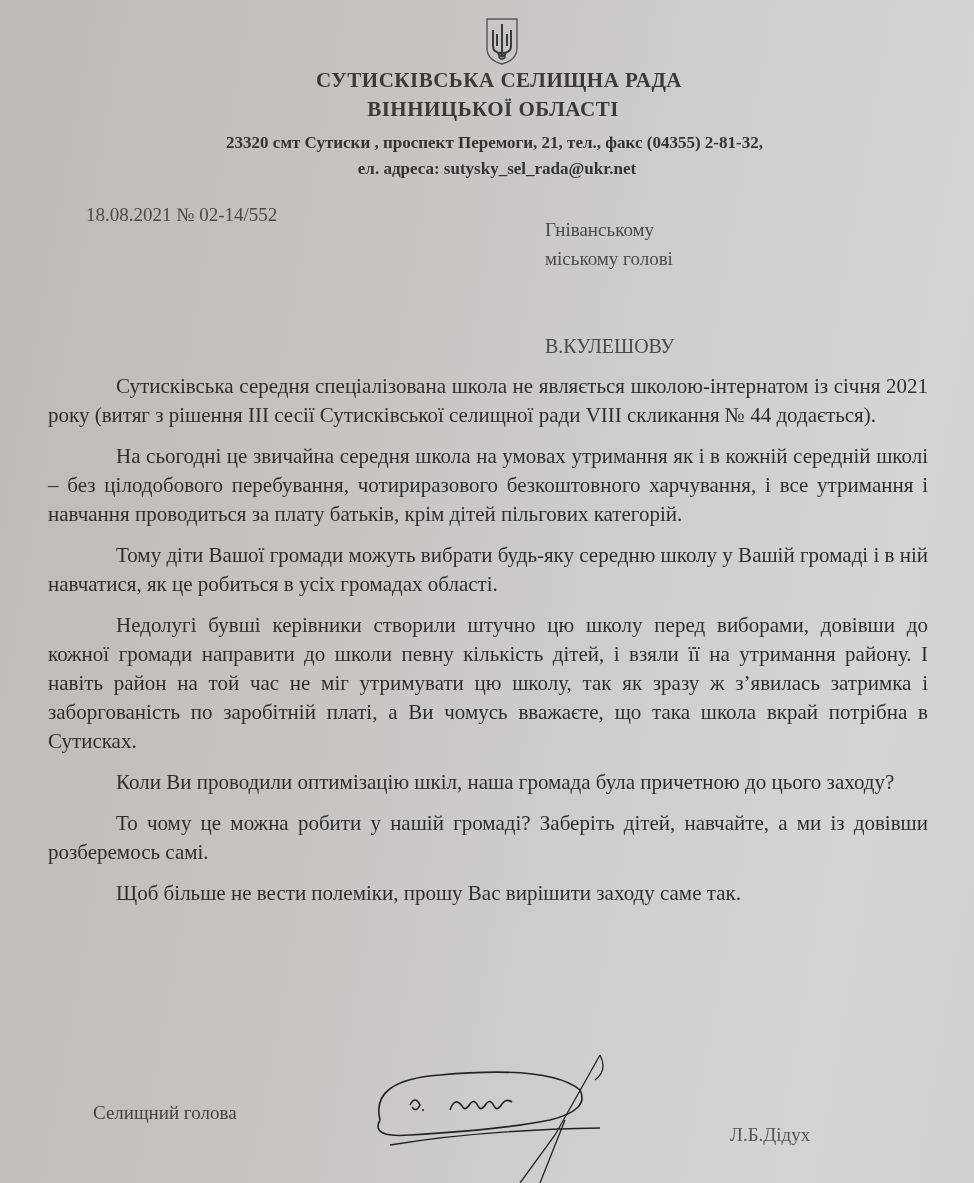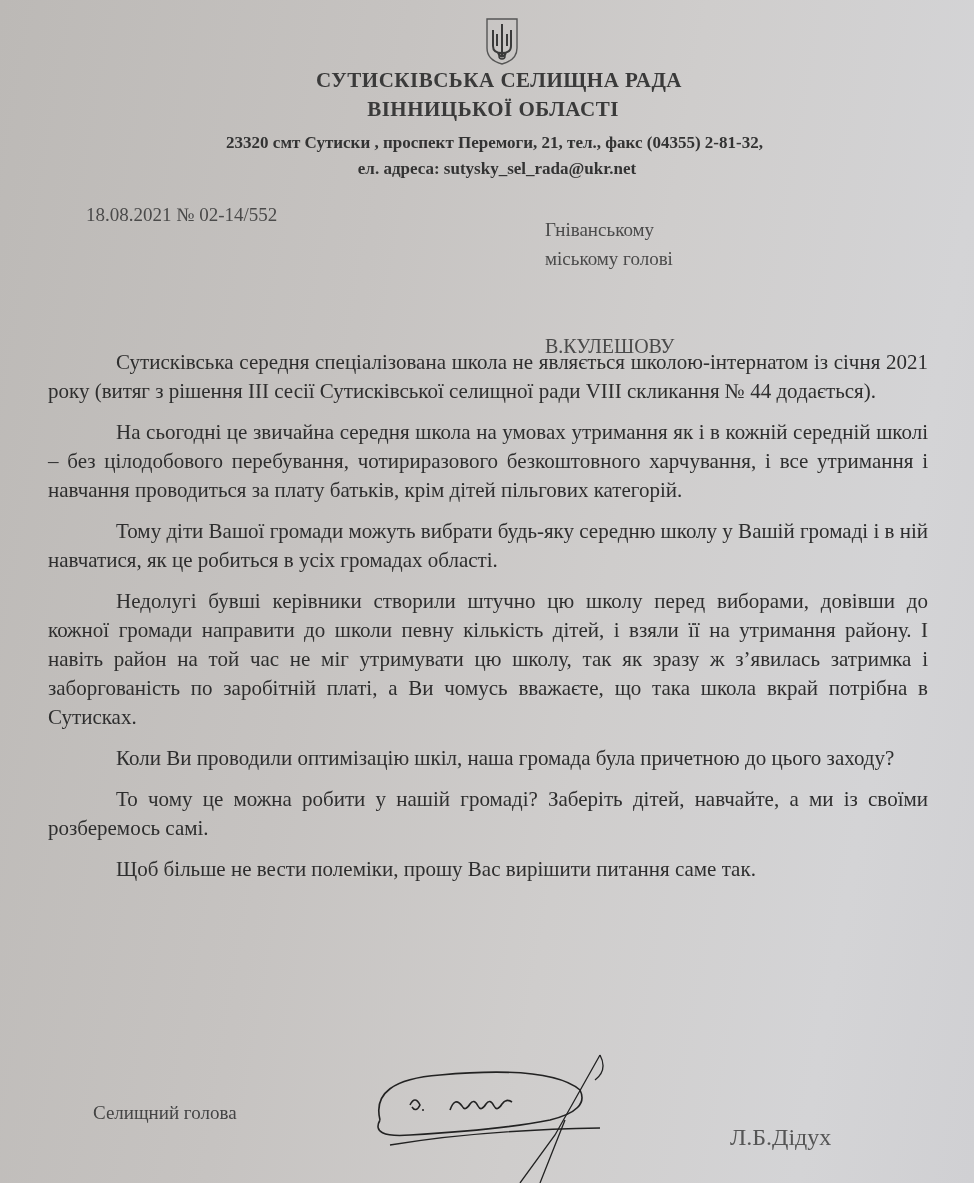--- a/index.html
+++ b/index.html
@@ -39,21 +39,21 @@
     position: absolute; left: 48px; width: 880px;
     font-size: 21px; line-height: 29px; color: #2e2e2e;
     text-align: justify;
   }
   .para { margin: 0 0 12px 0; text-indent: 68px; text-align: justify; text-align-last: left; }
   .para .u { }
   .sig-title {
     position: absolute; left: 93px; top: 1102px; font-size: 19px; color: #444;
   }
   .sig-name {
-    position: absolute; left: 730px; top: 1124px; font-size: 24px; color: #555; text-align: center;
+    position: absolute; left: 730px; top: 1124px; font-size: 19px; color: #555; text-align: center;
   }
   .signature {
     position: absolute; left: 350px; top: 1050px; width: 280px; height: 133px;
   }
 </style>
 </head>
 <body>
 
 <div class="page">
 
@@ -67,28 +67,28 @@
   <div class="org-name l2">ВІННИЦЬКОЇ ОБЛАСТІ</div>
   <div class="contacts l1">23320  смт Сутиски , проспект Перемоги, 21,  тел., факс (04355)  2-81-32,</div>
   <div class="contacts l2">ел. адреса: sutysky_sel_rada@ukr.net</div>
 
   <div class="ref">18.08.2021 № 02-14/552</div>
 
   <div class="addressee a1">Гніванському</div>
   <div class="addressee a2">міському голові</div>
   <div class="addressee a3">В.КУЛЕШОВУ</div>
 
-  <div class="body-text" style="top:348px;">
+  <div class="body-text" style="top:372px;">
     <p class="para">Сутисківська середня спеціалізована школа не являється школою-інтернатом із січня 2021 року (витяг з рішення ІІІ сесії Сутисківської селищної ради VIII скликання № 44 додається).</p>
     <p class="para">На сьогодні це звичайна середня школа на умовах утримання як і в кожній середній школі – без цілодобового перебування, чотириразового безкоштовного харчування, і все утримання і навчання проводиться за плату батьків, крім дітей пільгових категорій.</p>
     <p class="para">Тому діти Вашої громади можуть вибрати будь-яку середню школу у Вашій громаді і в ній навчатися, як це робиться в усіх громадах області.</p>
     <p class="para"><span>Недолугі бувші керівники створили штучно цю школу перед виборами, довівши до кожної громади направити до школи певну кількість дітей, і взяли її на утримання району. І навіть </span><span class="u">район</span><span> на той час не міг утримувати цю школу, так як зразу ж з’явилась затримка і заборгованість по заробітній платі, а Ви чомусь вважаєте, що така школа вкрай потрібна в Сутисках.</span></p>
     <p class="para">Коли Ви проводили оптимізацію шкіл, наша громада була причетною до цього заходу?</p>
-    <p class="para">То чому це можна робити у нашій громаді? Заберіть дітей, навчайте, а ми  із своїми розберемось самі.</p>
-    <p class="para">Щоб більше не вести полеміки, прошу Вас вирішити питання саме так.</p>
+    <p class="para">То чому це можна робити у нашій громаді? Заберіть дітей, навчайте, а ми  із довівши розберемось самі.</p>
+    <p class="para">Щоб більше не вести полеміки, прошу Вас вирішити заходу саме так.</p>
   </div>
 
   <div class="sig-title">Селищний голова</div>
 
   <svg class="signature" viewBox="0 0 280 133">
     <path d="M30 70 Q20 30 90 25 Q200 15 230 40 Q240 60 200 70 Q150 80 60 85 Q20 88 30 70" fill="none" stroke="#222" stroke-width="1.6"></path>
     <path d="M60 55 q5 -10 10 0 q-4 8 -8 2 M72 60 l2 0" fill="none" stroke="#222" stroke-width="1.6"></path>
     <path d="M100 60 q5 -14 12 -4 q3 6 8 -2 q4 -6 8 2 q3 6 8 -2 q4 -6 8 2 q3 6 8 -2 q4 -6 10 -2" fill="none" stroke="#222" stroke-width="1.6"></path>
     <path d="M250 5 L205 85 L170 133 M250 5 Q258 20 245 30 M215 70 L190 133" fill="none" stroke="#222" stroke-width="1.3"></path>
     <path d="M40 95 Q130 80 250 78" fill="none" stroke="#222" stroke-width="1.3"></path>

